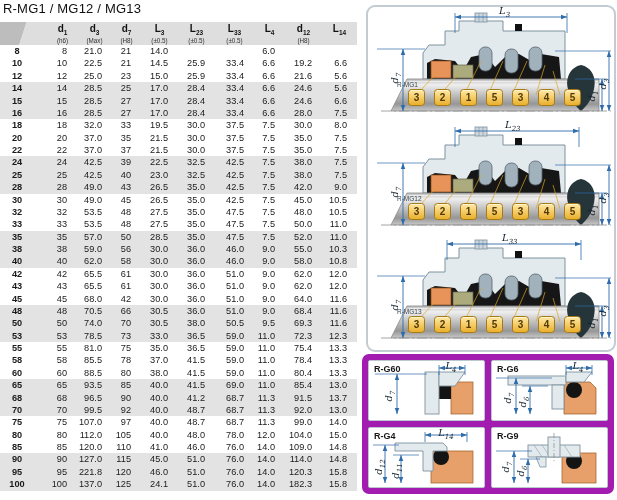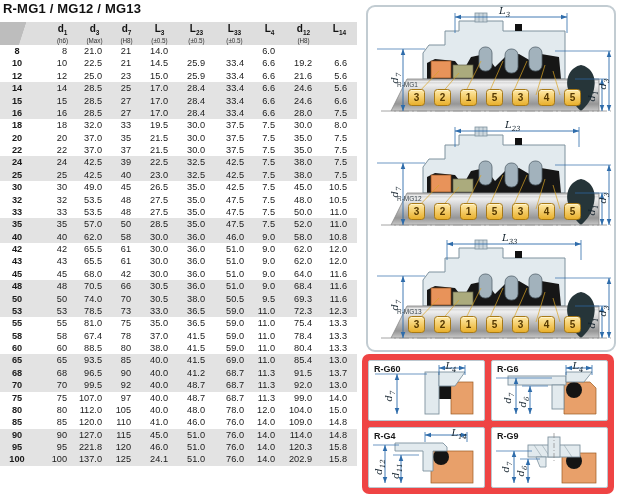--- a/index.html
+++ b/index.html
@@ -1,18 +1,18 @@
 <!DOCTYPE html>
 <html><head>
 <meta charset="utf-8">
 <style>
   html,body{margin:0;padding:0}
   body{width:617px;height:500px;position:relative;background:#fff;
        font-family:"Liberation Sans",sans-serif;overflow:hidden}
-  .title{position:absolute;left:3px;top:1px;font-size:13px;font-weight:bold;color:#101010;letter-spacing:.2px}
+  .title{position:absolute;left:3px;top:1px;font-size:13px;font-weight:normal;color:#101010;letter-spacing:.2px}
 
   
   table.dt{position:absolute;left:0;top:22px;width:357px;border-collapse:collapse;table-layout:fixed}
   .dt th,.dt td{padding:0;white-space:nowrap;overflow:hidden}
   .dt thead th{background:#dedede;height:21px;vertical-align:top;padding-top:2px;text-align:center}
   .dt th.diag{background:linear-gradient(108deg,#bdbdbd 47%,#dedede 48%)}
   .hm{font-size:10px;font-weight:bold;line-height:9px;color:#111}
   .hm sub{font-size:6.5px}
   .hn{font-size:6.3px;font-weight:normal;color:#333;line-height:8px}
   .dt td{font-size:9.2px;height:12.38px;line-height:12.2px;color:#1a1a1a;text-align:right;padding-right:10px;background:#fff}
@@ -27,21 +27,21 @@
   .lab{position:absolute;font-family:"DejaVu Serif",serif;font-style:italic;font-size:10px;color:#13222d;white-space:nowrap;line-height:10px}
   .lab sub{font-size:7px}
   .rot{transform:rotate(-90deg);transform-origin:center}
   .seal-name{position:absolute;font-size:6.5px;color:#39454d;line-height:7px}
   .tagrow{position:absolute;left:39px;top:80px;display:flex;gap:9px}
   .tag{width:15px;height:15px;border:1px solid #a87a16;border-radius:3.5px;
        background:linear-gradient(#ffeaa8,#e9b02c);color:#553800;font-size:10px;font-weight:bold;
        display:flex;align-items:center;justify-content:center;box-shadow:inset 0 1px 0 #fff4cc}
 
   
-  .grid{position:absolute;left:4px;top:354px;width:252px;height:140px;background:#ef4444;border-radius:7px;
+  .grid{position:absolute;left:4px;top:354px;width:252px;height:140px;background:#a21caf;border-radius:7px;
         padding:6px;box-sizing:border-box;display:grid;grid-template-columns:1fr 1fr;grid-template-rows:1fr 1fr;gap:6px}
   .panel{position:relative;background:#fff;border:1px solid #bcc8d0;border-radius:2px;overflow:hidden}
   .ptitle{position:absolute;left:5px;top:3px;font-size:9px;font-weight:bold;color:#181818}
   .panel svg{position:absolute;left:0;bottom:0}
 </style>
 </head>
 <body>
 
 <div class="title">R-MG1 / MG12 / MG13</div>
 
@@ -225,20 +225,32 @@
         <td>25</td>
         <td>42.5</td>
         <td>40</td>
         <td>23.0</td>
         <td>32.5</td>
         <td>42.5</td>
         <td>7.5</td>
         <td>38.0</td>
         <td>7.5</td>
       </tr>
+      <tr class="g">
+        <td class="rl">28</td>
+        <td>28</td>
+        <td>49.0</td>
+        <td>43</td>
+        <td>26.5</td>
+        <td>35.0</td>
+        <td>42.5</td>
+        <td>7.5</td>
+        <td>42.0</td>
+        <td>9.0</td>
+      </tr>
       <tr>
         <td class="rl">30</td>
         <td>30</td>
         <td>49.0</td>
         <td>45</td>
         <td>26.5</td>
         <td>35.0</td>
         <td>42.5</td>
         <td>7.5</td>
         <td>45.0</td>
@@ -272,20 +284,32 @@
         <td class="rl">35</td>
         <td>35</td>
         <td>57.0</td>
         <td>50</td>
         <td>28.5</td>
         <td>35.0</td>
         <td>47.5</td>
         <td>7.5</td>
         <td>52.0</td>
         <td>11.0</td>
+      </tr>
+      <tr class="g">
+        <td class="rl">38</td>
+        <td>38</td>
+        <td>59.0</td>
+        <td>56</td>
+        <td>30.0</td>
+        <td>36.0</td>
+        <td>46.0</td>
+        <td>9.0</td>
+        <td>55.0</td>
+        <td>10.3</td>
       </tr>
       <tr class="g">
         <td class="rl">40</td>
         <td>40</td>
         <td>62.0</td>
         <td>58</td>
         <td>30.0</td>
         <td>36.0</td>
         <td>46.0</td>
         <td>9.0</td>
@@ -372,21 +396,21 @@
         <td>35.0</td>
         <td>36.5</td>
         <td>59.0</td>
         <td>11.0</td>
         <td>75.4</td>
         <td>13.3</td>
       </tr>
       <tr>
         <td class="rl">58</td>
         <td>58</td>
-        <td>67.4</td>
+        <td>85.5</td>
         <td>78</td>
         <td>37.0</td>
         <td>41.5</td>
         <td>59.0</td>
         <td>11.0</td>
         <td>78.4</td>
         <td>13.3</td>
       </tr>
       <tr>
         <td class="rl">60</td>
@@ -498,21 +522,21 @@
       </tr>
       <tr class="g">
         <td class="rl">100</td>
         <td>100</td>
         <td>137.0</td>
         <td>125</td>
         <td>24.1</td>
         <td>51.0</td>
         <td>76.0</td>
         <td>14.0</td>
-        <td>202.9</td>
+        <td>182.3</td>
         <td>15.8</td>
       </tr>
     </tbody>
   </table>
 
 <div class="dia">
   <div class="bigpanel">
     <div class="seal" id="seal0" style="top:2px">
   <svg width="244" height="114" viewBox="0 0 244 114">
     <defs>
@@ -757,21 +781,21 @@
         <circle cx="72" cy="26" r="8" fill="#141414"></circle>
         <polygon points="26,12 74,12 78,16 78,20 64,20 64,40 54,40 54,20 26,20" fill="#e2eaee" stroke="#7e929e" stroke-width="0.9"></polygon>
         <line x1="56" y1="1" x2="56" y2="11" stroke="#2e6cab" stroke-width="0.8"></line>
         <line x1="98" y1="1" x2="98" y2="11" stroke="#2e6cab" stroke-width="0.8"></line>
         <line x1="56" y1="4" x2="98" y2="4" stroke="#2e6cab" stroke-width="0.9" marker-start="url(#pa2)" marker-end="url(#pa2)"></line>
         <line x1="4" y1="14" x2="30" y2="14" stroke="#2e6cab" stroke-width="0.7"></line>
         <line x1="16" y1="14" x2="16" y2="52" stroke="#2e6cab" stroke-width="0.9" marker-start="url(#pa2)" marker-end="url(#pa2)"></line>
         <line x1="24" y1="24" x2="50" y2="24" stroke="#2e6cab" stroke-width="0.7"></line>
         <line x1="32" y1="24" x2="32" y2="52" stroke="#2e6cab" stroke-width="0.9" marker-start="url(#pa2)" marker-end="url(#pa2)"></line>
       </svg>
-      <div class="lab" style="left:56px;top:0;width:42px;text-align:right"><span>L</span><sub>14</sub></div>
+      <div class="lab" style="left:56px;top:0;width:42px;text-align:center"><span>L</span><sub>14</sub></div>
       <div class="lab rot" style="left:4px;top:32px"><span>d</span><sub>12</sub></div>
       <div class="lab rot" style="left:21px;top:36px"><span>d</span><sub>11</sub></div>
     </div>
 
     <div class="panel">
       <div class="ptitle">R-G9</div>
       <svg width="117" height="56" viewBox="0 0 117 56">
         <defs>
             <marker id="pa3" viewBox="0 0 8 6" refX="8" refY="3" markerWidth="7" markerHeight="6" orient="auto-start-reverse">
               <path d="M0,0L8,3L0,6z" fill="#2e6cab"></path>

